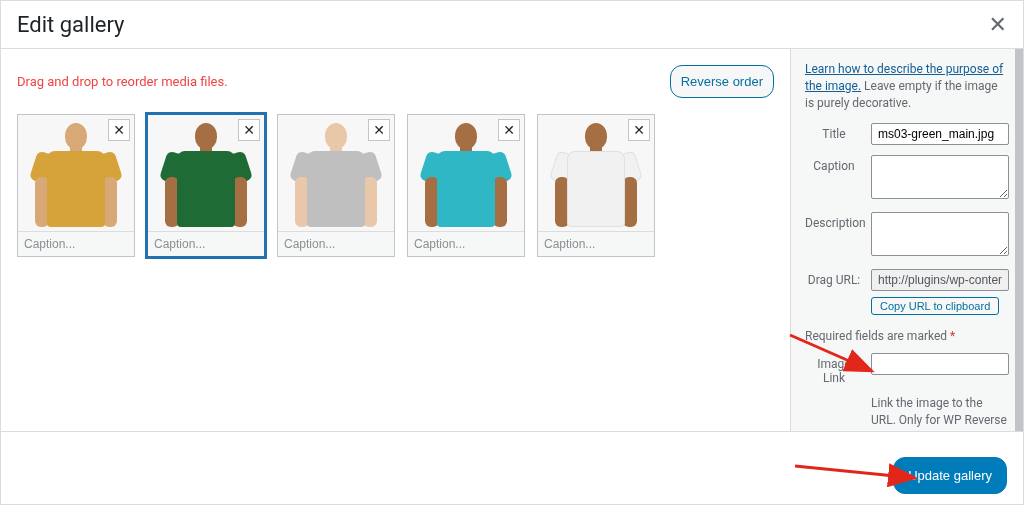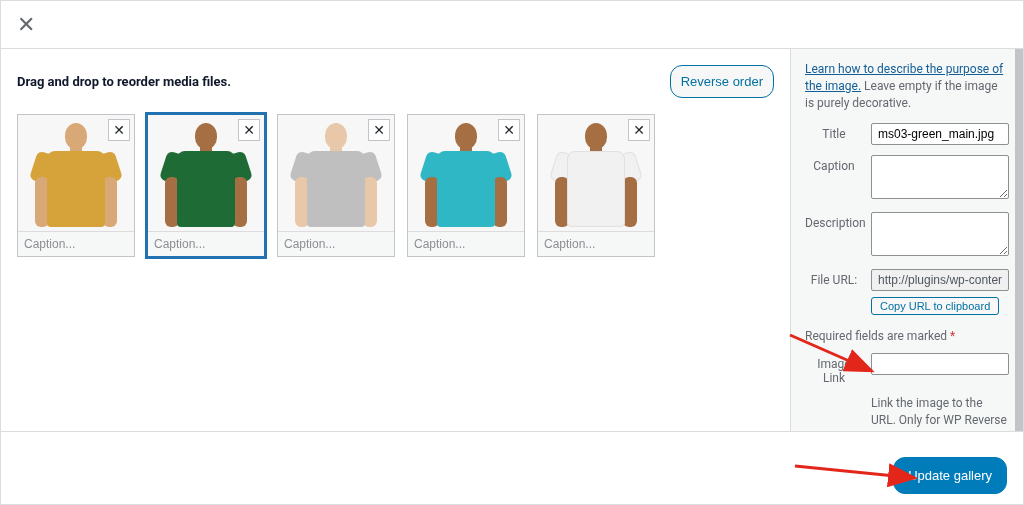--- a/index.html
+++ b/index.html
@@ -52,22 +52,21 @@
     overflow: auto;
     border-right: 1px solid #dcdcde;
   }
   .gallery-top {
     display: flex;
     justify-content: space-between;
     align-items: center;
     margin-bottom: 16px;
   }
   .instr {
-    color: #0f172a;
-    font-weight: bold;
+    color: #ef4444;
   }
   .btn {
     display: inline-block;
     padding: 4px 10px;
     border: 1px solid #0071a1;
     border-radius: 12px;
     color: #0071a1;
     background: #f7f7f7;
     cursor: pointer;
     font-size: 13px;
@@ -282,20 +281,21 @@
   
   .arrow { position: absolute; pointer-events: none; }
   .arrow svg { overflow: visible; }
 </style>
 </head>
 <body>
 
 <div class="modal">
 
   <div class="header">
+    <h1>Edit gallery</h1>
     <button class="close-btn">
       <span>✕</span>
     </button>
   </div>
 
   <div class="body">
 
     <div class="gallery-area">
       <div class="gallery-top">
         <span class="instr">Drag and drop to reorder media files.</span>
@@ -379,21 +379,21 @@
         <label>Caption</label>
         <div class="ctrl"><textarea style=""></textarea></div>
       </div>
 
       <div class="field">
         <label>Description</label>
         <div class="ctrl"><textarea style=""></textarea></div>
       </div>
 
       <div class="field">
-        <label>File URL:</label>
+        <label>Drag URL:</label>
         <div class="ctrl">
           <input class="ro" type="text" readonly="" value="http://plugins/wp-conten" style="">
           <button class="small-btn">Copy URL to clipboard</button>
         </div>
       </div>
 
       <div class="req">
         <span>Required fields are marked </span><span class="ast">*</span>
       </div>
 

